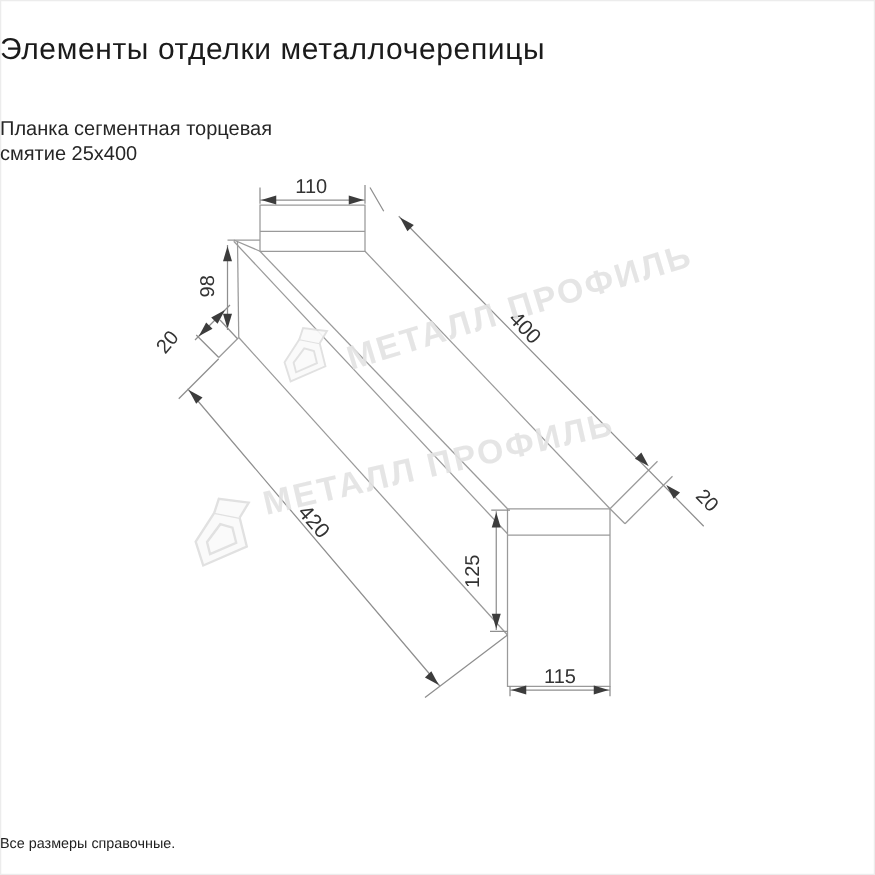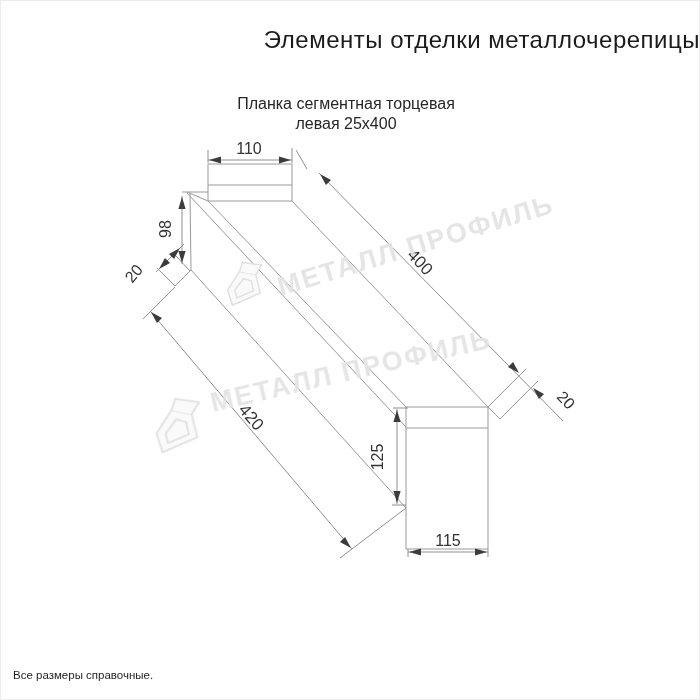--- a/index.html
+++ b/index.html
@@ -1,43 +1,43 @@
 <!DOCTYPE html>
 <html><head>
 <meta charset="utf-8">
 <style>
   html,body{margin:0;padding:0;background:#fff;}
   body{width:700px;height:700px;position:relative;overflow:hidden;
        font-family:"Liberation Sans","DejaVu Sans",sans-serif;color:#1c1c1c;}
   .frame{position:absolute;inset:0;border:1px solid #ececec;box-sizing:border-box;}
-  .title{position:absolute;top:26px;left:0;width:700px;text-align:right;
+  .title{position:absolute;top:26px;left:0;width:700px;text-align:left;
          font-size:24px;letter-spacing:.5px;color:#1b1b1b;}
-  .subtitle{position:absolute;top:94px;left:0;width:692px;text-align:center;
+  .subtitle{position:absolute;top:94px;left:0;width:692px;text-align:left;
             font-size:16px;line-height:20px;color:#262626;}
-  .notes{position:absolute;left:13px;bottom:16px;font-size:11.5px;line-height:17px;color:#1f1f1f;}
+  .notes{position:absolute;left:0;bottom:16px;font-size:11.5px;line-height:17px;color:#1f1f1f;}
   svg{position:absolute;left:0;top:0;}
   .obj{stroke:#9a9a9a;stroke-width:1;fill:none;}
   .dim{stroke:#8f8f8f;stroke-width:1;fill:none;}
   .arr{fill:#3c3c3c;stroke:none;}
   .lbl{font-family:"Liberation Sans","DejaVu Sans",sans-serif;font-size:16px;fill:#333;}
   .lbl-big{font-size:17px;}
   .wm-text{font-family:"Liberation Sans","DejaVu Sans",sans-serif;font-size:27px;font-weight:bold;
            letter-spacing:2px;fill:#e3e3e3;}
   .wm-shape{stroke:#dedede;stroke-width:1.5;fill:#fafafa;}
 </style>
 </head>
 <body>
 
 <div class="frame"></div>
 
 <div class="title">Элементы отделки металлочерепицы</div>
 
 <div class="subtitle">
   <div>Планка сегментная торцевая</div>
-  <div>левая 25х400</div>
+  <div>смятие 25х400</div>
 </div>
 
 <svg width="700" height="700" viewBox="0 0 700 700">
 
   <defs>
 
     <path id="arr" d="M0,0 L-12,3.6 L-12,-3.6 Z"></path>
 
     <g id="mp-logo">
       <path class="wm-shape" d="M6,24 L22,9 L37,16 L37,35 L7,40 Z"></path>

